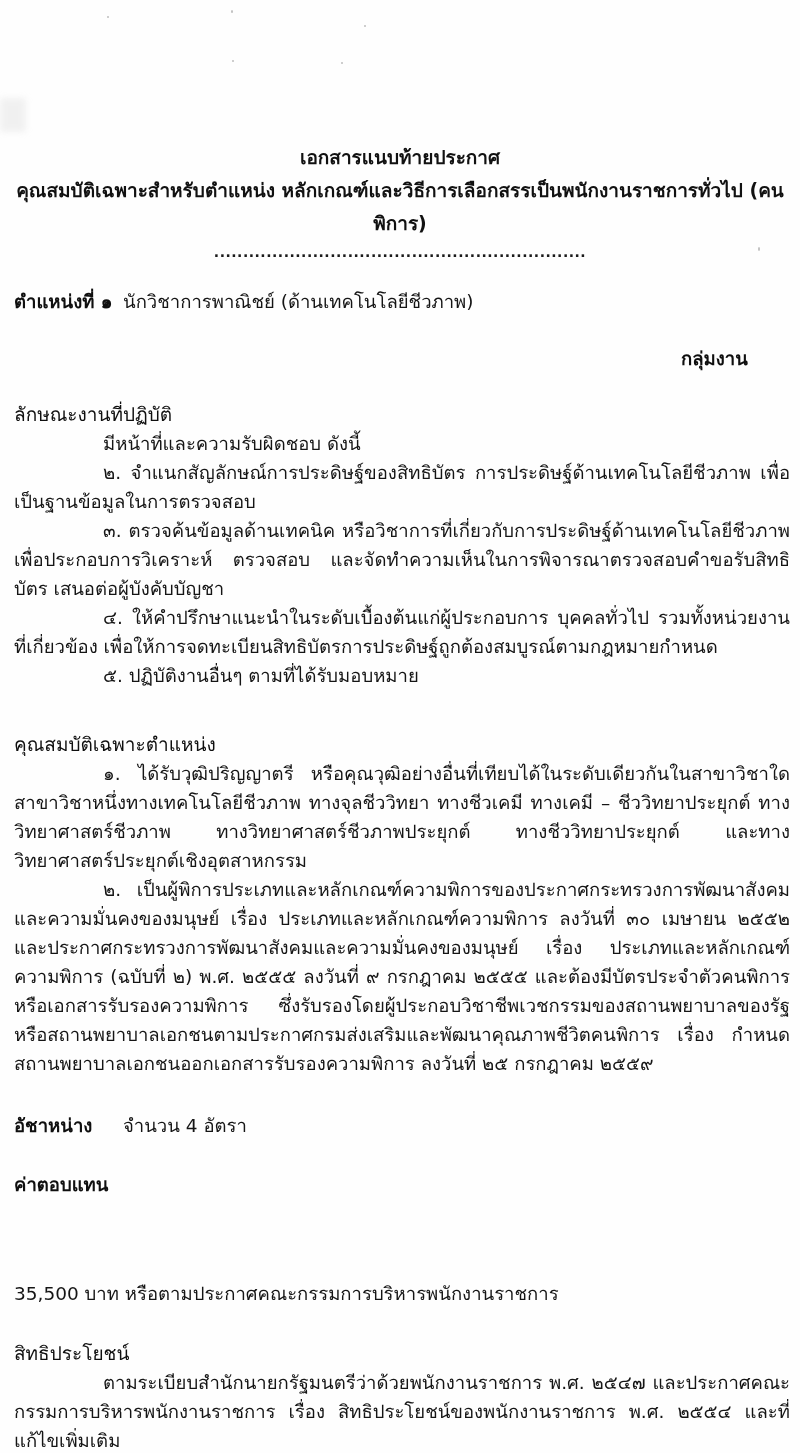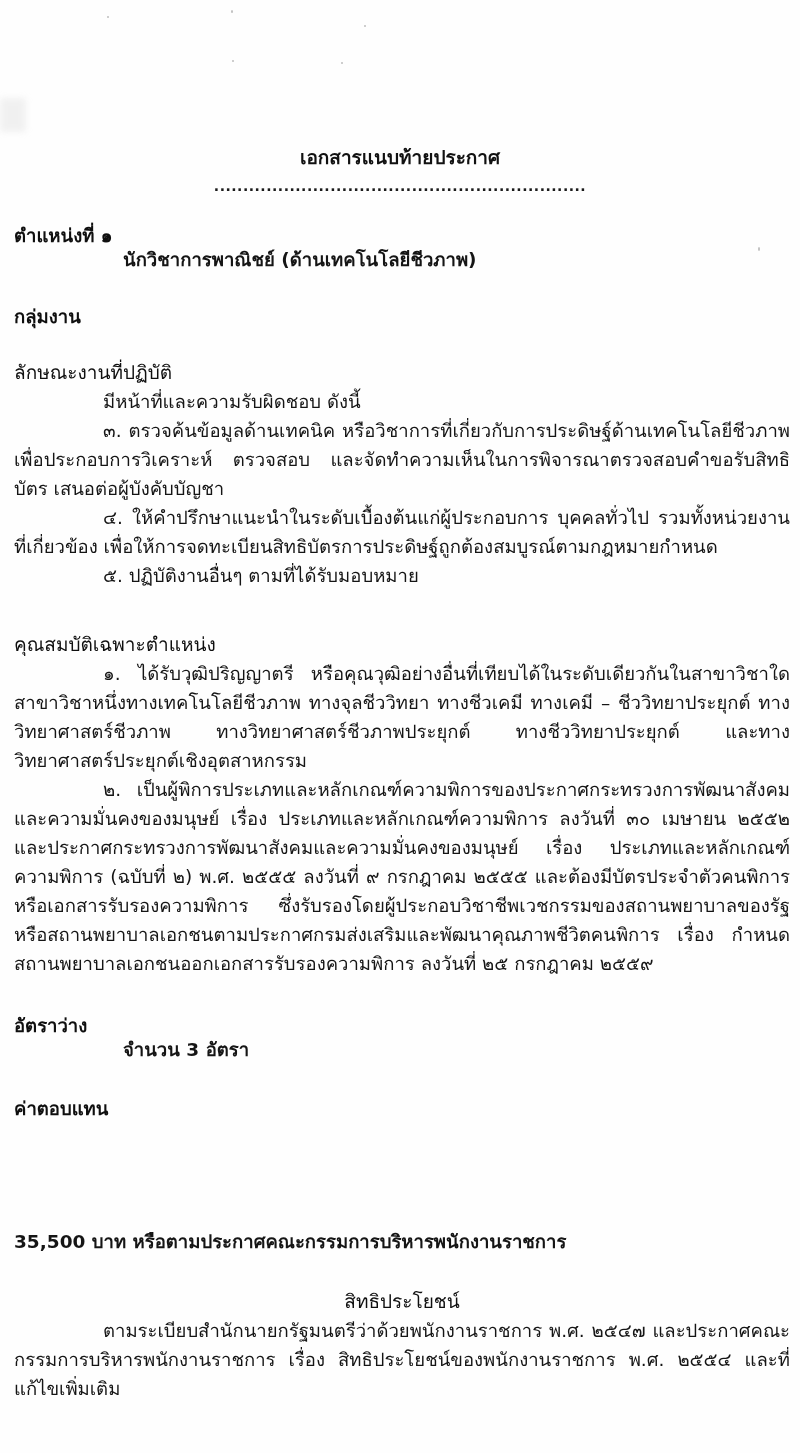--- a/index.html
+++ b/index.html
@@ -35,46 +35,46 @@
     font-size: 14px;
     line-height: 18px;
     letter-spacing: 0.5px;
     color: #1a1a1a;
     white-space: nowrap;
   }
   .row {
     display: flex;
     align-items: flex-start;
     padding: 0 10px 0 14px;
+    justify-content: flex-end;
   }
   .row .label {
     flex: 0 0 109px;
     font-weight: 700;
     color: #0f0f0f;
   }
   .row .value {
     flex: 1 1 auto;
-    font-weight: 700;
-    margin-top: 24px;
+    font-weight: 400;
   }
   .row-position { margin-top: 26px; }
   .row-group    { margin-top: 28px; gap: 37px; }
   .row-vacancy  { margin-top: 33px; }
   .row-salary   { margin-top: 30px; flex-direction: column; }
   .sec-heading {
     margin: 0;
     padding: 0 10px 0 14px;
     font-weight: 400;
     font-size: 19px;
     line-height: 29px;
     color: #0f0f0f;
   }
   .sec-duties .sec-heading         { margin-top: 27px; }
   .sec-qualifications .sec-heading { margin-top: 40px; }
-  .sec-benefits .sec-heading       { margin-top: 31px; text-align: center; }
+  .sec-benefits .sec-heading       { margin-top: 31px; }
   p.para {
     margin: 0;
     padding: 0 10px 0 14px;
     text-indent: 89px;
     text-align: justify;
     font-weight: 400;
     color: #151515;
   }
   .speck {
     position: absolute;
@@ -97,50 +97,52 @@
   <div class="speck" style="left:107px; top:16px; width:2px; height:2px;"></div>
   <div class="speck" style="left:231px; top:10px; width:2px; height:3px;"></div>
   <div class="speck" style="left:364px; top:25px; width:2px; height:2px;"></div>
   <div class="speck" style="left:232px; top:60px; width:2px; height:2px;"></div>
   <div class="speck" style="left:341px; top:62px; width:2px; height:2px;"></div>
   <div class="speck" style="left:758px; top:247px; width:2px; height:4px;"></div>
   <div class="smudge" style="left:0px; top:98px; width:26px; height:34px;"></div>
 
   <header class="doc-header">
     <div>เอกสารแนบท้ายประกาศ</div>
+    <div>คุณสมบัติเฉพาะสำหรับตำแหน่ง หลักเกณฑ์และวิธีการเลือกสรรเป็นพนักงานราชการทั่วไป (คนพิการ)</div>
   </header>
 
   <div class="dots-divider">................................................................</div>
 
   <div class="row row-position">
     <span class="label">ตำแหน่งที่ ๑</span>
     <span class="value">นักวิชาการพาณิชย์ (ด้านเทคโนโลยีชีวภาพ)</span>
   </div>
 
   <div class="row row-group">
     <span class="label">กลุ่มงาน</span>
   </div>
 
   <section class="sec-duties">
     <h2 class="sec-heading">ลักษณะงานที่ปฏิบัติ</h2>
     <p class="para">มีหน้าที่และความรับผิดชอบ ดังนี้</p>
+    <p class="para">๒. จำแนกสัญลักษณ์การประดิษฐ์ของสิทธิบัตร การประดิษฐ์ด้านเทคโนโลยีชีวภาพ เพื่อเป็นฐานข้อมูลในการตรวจสอบ</p>
     <p class="para">๓. ตรวจค้นข้อมูลด้านเทคนิค หรือวิชาการที่เกี่ยวกับการประดิษฐ์ด้านเทคโนโลยีชีวภาพ เพื่อประกอบการวิเคราะห์ ตรวจสอบ และจัดทำความเห็นในการพิจารณาตรวจสอบคำขอรับสิทธิบัตร เสนอต่อผู้บังคับบัญชา</p>
     <p class="para">๔. ให้คำปรึกษาแนะนำในระดับเบื้องต้นแก่ผู้ประกอบการ บุคคลทั่วไป รวมทั้งหน่วยงานที่เกี่ยวข้อง เพื่อให้การจดทะเบียนสิทธิบัตรการประดิษฐ์ถูกต้องสมบูรณ์ตามกฎหมายกำหนด</p>
     <p class="para">๕. ปฏิบัติงานอื่นๆ ตามที่ได้รับมอบหมาย</p>
   </section>
 
   <section class="sec-qualifications">
     <h2 class="sec-heading">คุณสมบัติเฉพาะตำแหน่ง</h2>
     <p class="para">๑. ได้รับวุฒิปริญญาตรี หรือคุณวุฒิอย่างอื่นที่เทียบได้ในระดับเดียวกันในสาขาวิชาใดสาขาวิชาหนึ่งทางเทคโนโลยีชีวภาพ ทางจุลชีววิทยา ทางชีวเคมี ทางเคมี – ชีววิทยาประยุกต์ ทางวิทยาศาสตร์ชีวภาพ ทางวิทยาศาสตร์ชีวภาพประยุกต์ ทางชีววิทยาประยุกต์ และทางวิทยาศาสตร์ประยุกต์เชิงอุตสาหกรรม</p>
     <p class="para">๒. เป็นผู้พิการประเภทและหลักเกณฑ์ความพิการของประกาศกระทรวงการพัฒนาสังคมและความมั่นคงของมนุษย์ เรื่อง ประเภทและหลักเกณฑ์ความพิการ ลงวันที่ ๓๐ เมษายน ๒๕๕๒ และประกาศกระทรวงการพัฒนาสังคมและความมั่นคงของมนุษย์ เรื่อง ประเภทและหลักเกณฑ์ความพิการ (ฉบับที่ ๒) พ.ศ. ๒๕๕๕ ลงวันที่ ๙ กรกฎาคม ๒๕๕๕ และต้องมีบัตรประจำตัวคนพิการ หรือเอกสารรับรองความพิการ ซึ่งรับรองโดยผู้ประกอบวิชาชีพเวชกรรมของสถานพยาบาลของรัฐ หรือสถานพยาบาลเอกชนตามประกาศกรมส่งเสริมและพัฒนาคุณภาพชีวิตคนพิการ เรื่อง กำหนดสถานพยาบาลเอกชนออกเอกสารรับรองความพิการ ลงวันที่ ๒๕ กรกฎาคม ๒๕๕๙</p>
   </section>
 
   <div class="row row-vacancy">
-    <span class="label">อัตราว่าง</span>
-    <span class="value">จำนวน 3 อัตรา</span>
+    <span class="label">อัชาหน่าง</span>
+    <span class="value">จำนวน 4 อัตรา</span>
   </div>
 
   <div class="row row-salary">
     <span class="label">ค่าตอบแทน</span>
     <span class="value">35,500 บาท หรือตามประกาศคณะกรรมการบริหารพนักงานราชการ</span>
   </div>
 
   <section class="sec-benefits">
     <h2 class="sec-heading">สิทธิประโยชน์</h2>
     <p class="para">ตามระเบียบสำนักนายกรัฐมนตรีว่าด้วยพนักงานราชการ พ.ศ. ๒๕๔๗ และประกาศคณะกรรมการบริหารพนักงานราชการ เรื่อง สิทธิประโยชน์ของพนักงานราชการ พ.ศ. ๒๕๕๔ และที่แก้ไขเพิ่มเติม</p>

